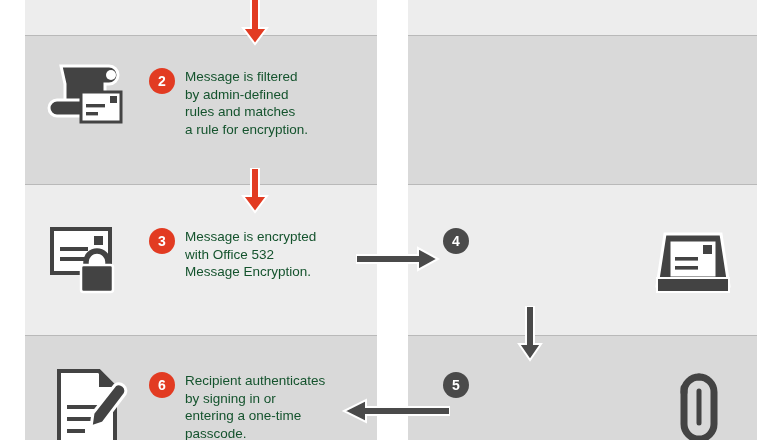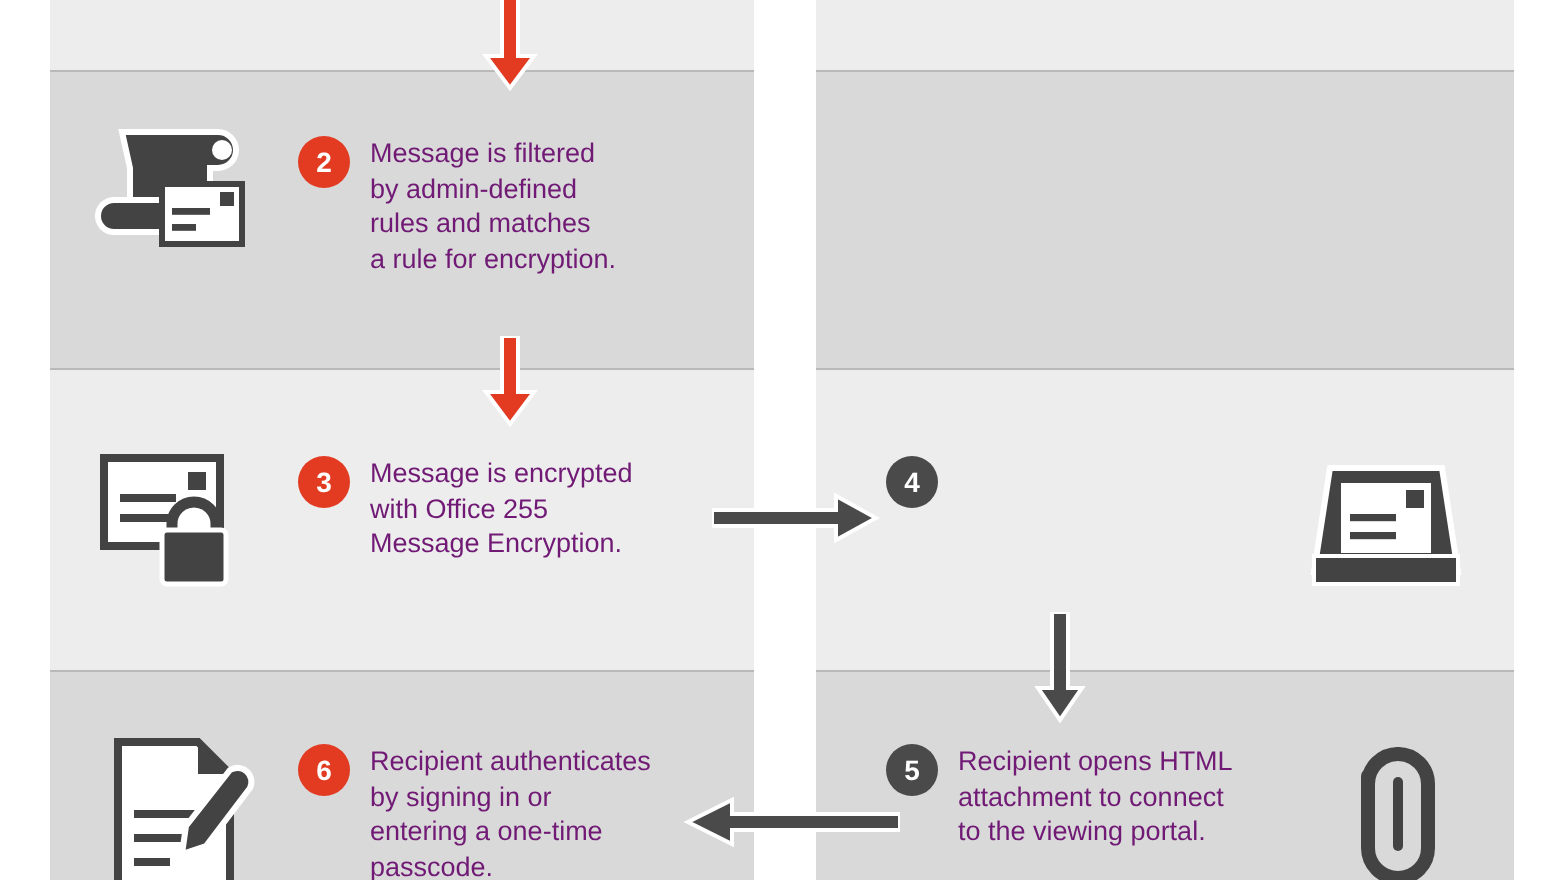--- a/index.html
+++ b/index.html
@@ -67,21 +67,21 @@
     text-align: center;
     font-family: "Liberation Sans", sans-serif;
   }
   .badge-red  { background: #e23b22; }
   .badge-gray { background: #4a4a4a; }
 
   .step-text {
     margin-left: 10px;
     font-size: 13.5px;
     line-height: 17.5px;
-    color: #701a75;
+    color: #14532d;
     font-family: "Liberation Sans", sans-serif;
     white-space: pre-line;
   }
 
   
   .icon-box {
     position: absolute;
   }
   .icon-box svg { display: block; }
 
@@ -169,44 +169,41 @@
       <rect x="10" y="22" width="28" height="4" fill="#434343"></rect>
       <rect x="10" y="32" width="28" height="4" fill="#434343"></rect>
       <path d="M36 44 v-7 a11 11 0 0 1 22 0 v7" fill="none" stroke="#434343" stroke-width="5.5"></path>
       <rect x="31" y="40" width="32" height="27" rx="2.5" fill="#434343" stroke="#ffffff" stroke-width="2.5"></rect>
     </svg>
   </div>
 
   <div class="step" style="left:149px;top:228px;width:205px;">
     <div class="badge badge-red">3</div>
     <div class="step-text">Message is encrypted
-with Office 255
+with Office 532
 Message Encryption.</div>
   </div>
 
   <div class="step" style="left:443px;top:228px;width:190px;">
     <div class="badge badge-gray">4</div>
   </div>
 
   <div class="icon-box" style="left:655px;top:228px;">
     <svg width="76" height="72" viewBox="0 0 76 72">
       <path d="M10 6 H66 L74 58 H2 Z" fill="#434343" stroke="#ffffff" stroke-width="3"></path>
       <rect x="14" y="12" width="48" height="38" fill="#ffffff" stroke="#434343" stroke-width="3"></rect>
       <rect x="48" y="17" width="9" height="9" fill="#434343"></rect>
       <rect x="20" y="29" width="23" height="3.6" fill="#434343"></rect>
       <rect x="20" y="38" width="23" height="3.6" fill="#434343"></rect>
       <path d="M2 50 H74 V64 H2 Z" fill="#434343" stroke="#ffffff" stroke-width="2"></path>
     </svg>
   </div>
 
   <div class="step" style="left:443px;top:372px;width:200px;">
     <div class="badge badge-gray">5</div>
-    <div class="step-text">Recipient opens HTML
-attachment to connect
-to the viewing portal.</div>
   </div>
 
   <div class="icon-box" style="left:668px;top:367px;">
     <svg width="62" height="78" viewBox="0 0 62 78">
       <path d="M31 10 a15 15 0 0 1 15 15 v32 a15 15 0 0 1 -30 0 v-36" fill="none" stroke="#434343" stroke-width="7" stroke-linecap="round"></path>
       <path d="M31 10 a15 15 0 0 0 -15 15" fill="none" stroke="#434343" stroke-width="7" stroke-linecap="round"></path>
       <path d="M31 24 v32" fill="none" stroke="#434343" stroke-width="5" stroke-linecap="round"></path>
     </svg>
   </div>
 

